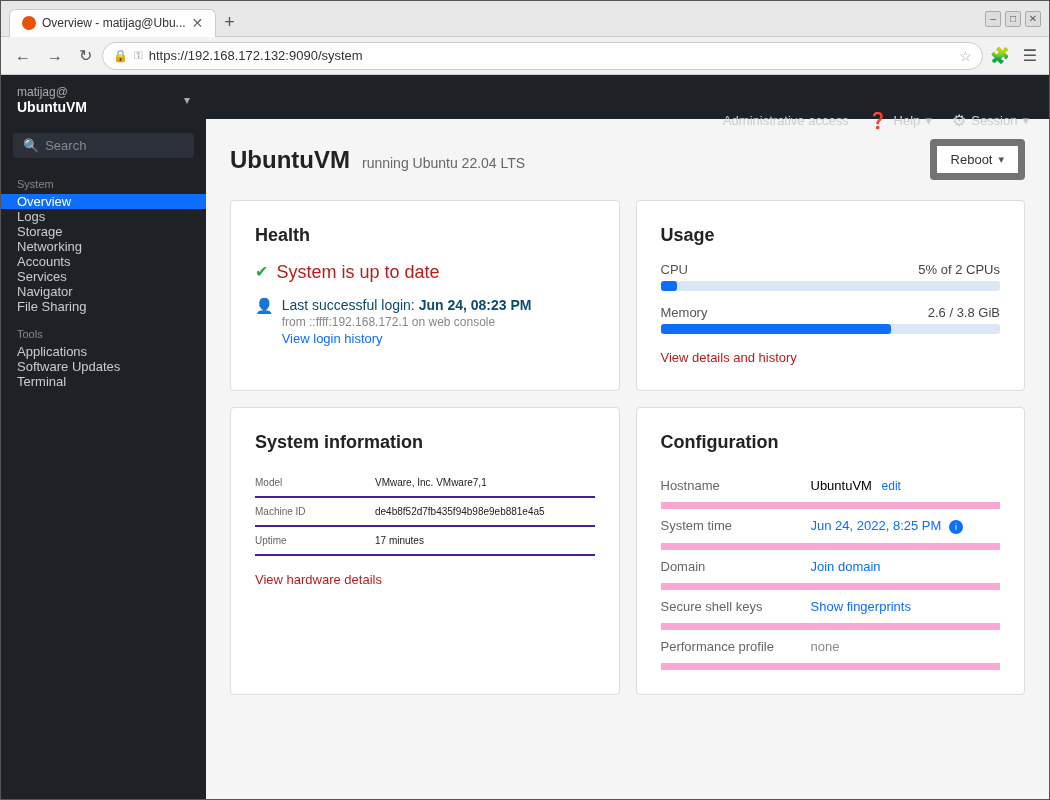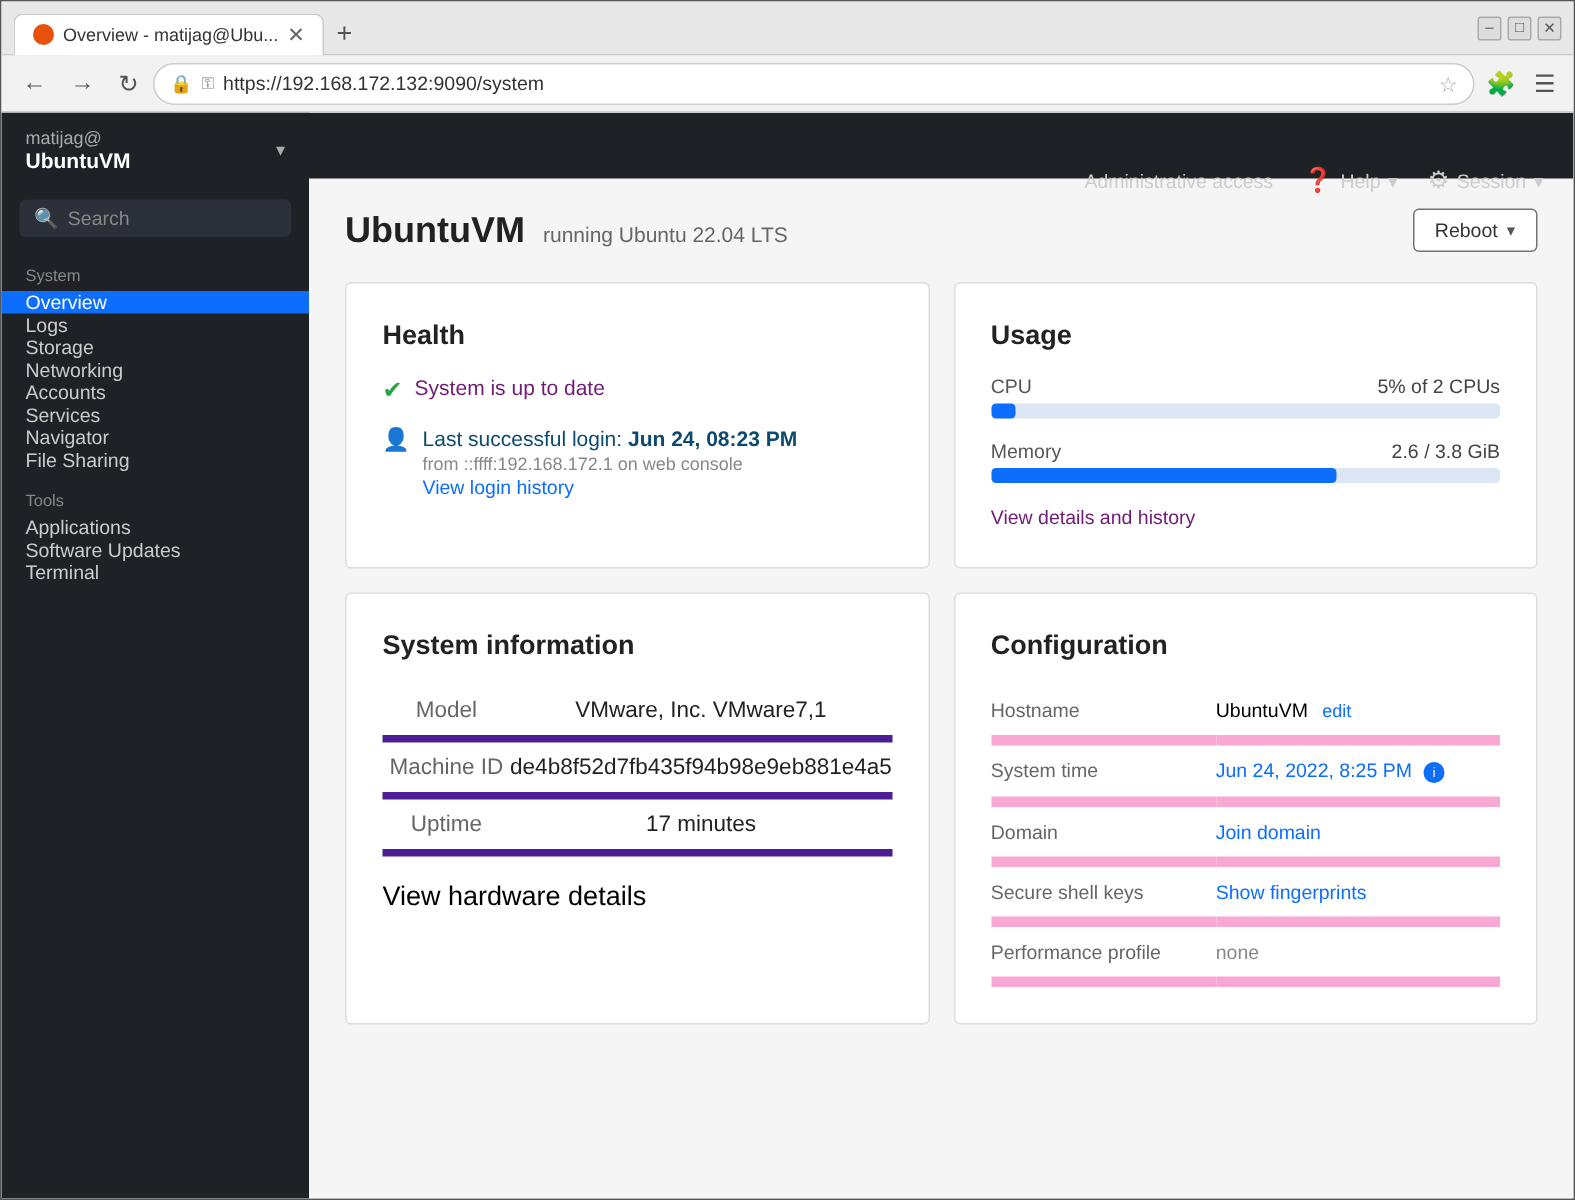--- a/index.html
+++ b/index.html
@@ -51,53 +51,53 @@
     .top-bar { background: #1e2227; height: 44px; display: flex; align-items: center; justify-content: flex-end; padding: 0 20px; gap: 20px; }
     .top-bar-item { color: #ccc; font-size: 13px; cursor: pointer; display: flex; align-items: center; gap: 5px; margin-top: 46px; }
     .top-bar-icon { font-size: 16px; }
 
     
     .page-main { padding: 20px 24px; }
     .page-header { display: flex; align-items: center; justify-content: space-between; margin-bottom: 20px; }
     .page-title-row { display: flex; align-items: baseline; gap: 12px; }
     .page-title { font-size: 24px; font-weight: 600; color: #222; }
     .page-subtitle { font-size: 14px; color: #666; }
-    .reboot-btn { background: white; border: 1px solid #737373; border-radius: 4px; padding: 6px 14px; font-size: 13px; cursor: pointer; display: flex; align-items: center; gap: 6px; color: #333; }
+    .reboot-btn { background: white; border: 7px solid #737373; border-radius: 4px; padding: 6px 14px; font-size: 13px; cursor: pointer; display: flex; align-items: center; gap: 6px; color: #333; }
     .reboot-arrow { font-size: 11px; color: #555; }
 
     
     .cards-grid { display: grid; grid-template-columns: 1fr 1fr; gap: 16px; }
     .card { background: white; border: 1px solid #ddd; border-radius: 4px; padding: 24px; }
 
     
     .card-title { font-size: 18px; font-weight: 600; color: #222; margin-bottom: 16px; }
     .health-item { display: flex; align-items: flex-start; gap: 8px; margin-bottom: 14px; }
     .health-check { color: #28a745; font-size: 16px; }
-    .health-text { font-size: 14px; color: #701a75; font-weight: 500; }
+    .health-text { font-size: 18px; color: #b91c1c; font-weight: 500; }
     .health-person { color: #555; font-size: 15px; }
     .health-login-text { font-size: 14px; color: #0c4a6e; }
     .health-login-text strong { font-weight: 600; }
     .health-login-sub { font-size: 12px; color: #888; margin-top: 2px; }
     .health-link { color: #0d6efd; font-size: 13px; text-decoration: none; cursor: pointer; }
 
     
     .usage-row { margin-bottom: 14px; }
     .usage-label-row { display: flex; justify-content: space-between; align-items: center; margin-bottom: 4px; }
     .usage-label { font-size: 13px; color: #555; }
     .usage-value { font-size: 13px; color: #444; }
     .progress-bar-bg { background: #dce6f5; border-radius: 3px; height: 10px; width: 100%; }
     .progress-bar-fill { height: 10px; border-radius: 3px; background: #0d6efd; }
-    .usage-link { color: #701a75; font-size: 13px; text-decoration: none; cursor: pointer; display: inline-block; }
+    .usage-link { color: #b91c1c; font-size: 13px; text-decoration: none; cursor: pointer; display: inline-block; }
 
     
     .info-table { width: 100%; border-collapse: collapse; }
-    .info-row td { padding: 8px 0; font-size: 15px; border-bottom: 5px solid #4c1d95; text-align: center; }
+    .info-row td { padding: 8px 0; font-size: 10px; border-bottom: 2px solid #4c1d95; }
     .info-row td:first-child { color: #666; width: 120px; }
     .info-row td:last-child { color: #222; }
-    .info-link { color: #000000; font-size: 18px; text-decoration: none; cursor: pointer; margin-top: 16px; display: inline-block; text-align: center; }
+    .info-link { color: #b91c1c; font-size: 13px; text-decoration: none; cursor: pointer; margin-top: 16px; display: inline-block; text-align: center; }
 
     
     .config-table { width: 100%; border-collapse: collapse; }
     .config-row td { padding: 9px 0; font-size: 13px; border-bottom: 7px solid #f9a8d4; }
     .config-row td:first-child { color: #666; width: 150px; }
     .config-link { color: #0d6efd; text-decoration: none; cursor: pointer; }
     .config-edit { color: #0d6efd; font-size: 12px; margin-left: 6px; text-decoration: none; cursor: pointer; }
     .config-info { display: inline-flex; align-items: center; justify-content: center; width: 14px; height: 14px; background: #0d6efd; border-radius: 50%; color: white; font-size: 9px; margin-left: 4px; cursor: pointer; vertical-align: middle; }
     .config-none { color: #888; }
   </style>

